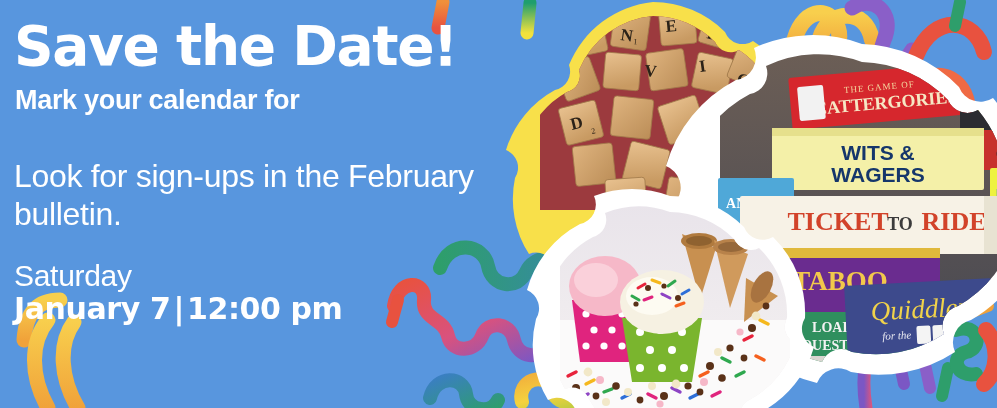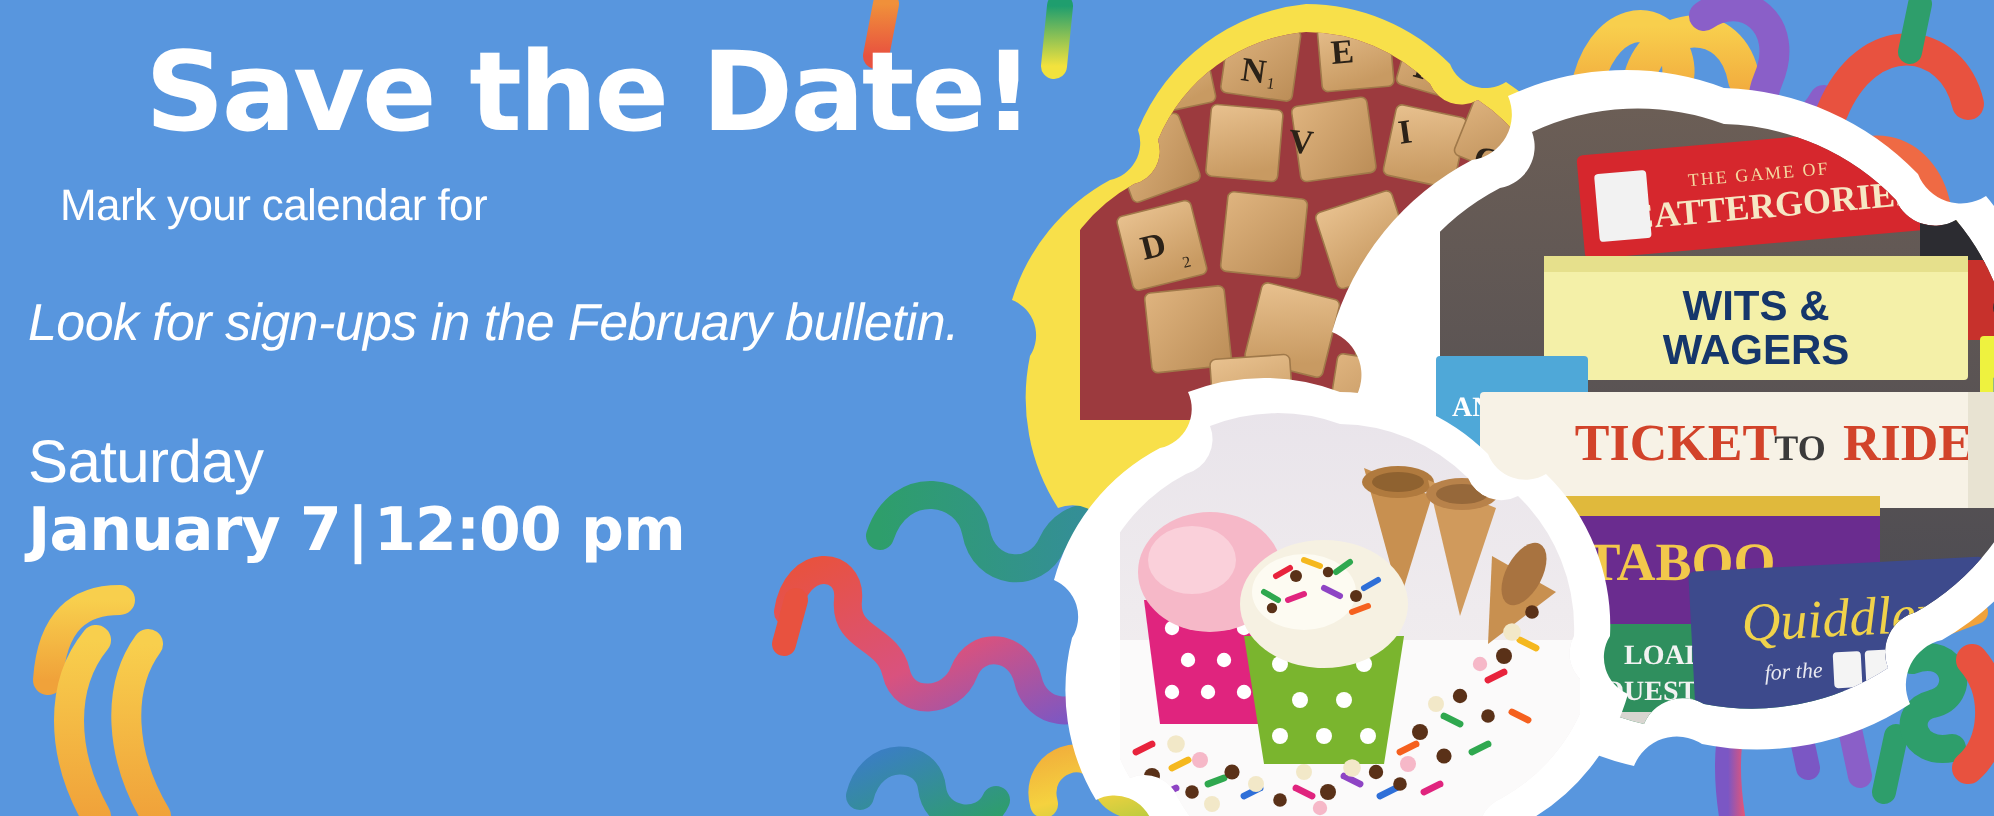--- a/index.html
+++ b/index.html
@@ -18,34 +18,33 @@
   #textblock{
     position:absolute;z-index:3;left:14px;top:18px;width:560px;
     color:#ffffff;
   }
 
   
   #headline{
     font-size:55px;line-height:1.02;font-weight:700;
     letter-spacing:-1.4px;margin:0 0 10px 0;
     font-family:"DejaVu Sans","Liberation Sans",sans-serif;
-    text-align:center;
   }
   .subline{
-    font-size:22px;line-height:1.22;font-weight:400;
-    letter-spacing:-0.3px;margin:16px;
+    font-size:27px;line-height:1.22;font-weight:700;
+    letter-spacing:-0.3px;margin:1px;
   }
   #sub-b{margin-top:1px;}
   #lookline{
-    font-size:26px;line-height:1.2;font-weight:400;
-    letter-spacing:-0.3px;margin:29px 0 0 0;font-style:italic;
+    font-size:32px;line-height:1.2;font-weight:400;
+    letter-spacing:-0.3px;margin:40px 0 0 0;
   }
   #dayline{
     font-size:30px;line-height:1.12;font-weight:400;
-    letter-spacing:-0.3px;margin:38px 0 0 0;
+    letter-spacing:-0.3px;margin:25px 0 0 0;
   }
   #dateline{
     font-size:30px;line-height:1.12;font-weight:700;
     letter-spacing:-0.4px;margin:0;
     font-family:"DejaVu Sans","Liberation Sans",sans-serif;
   }
   #dateline .sep{font-weight:700;padding:0 3px;}
 </style>
 </head>
 <body>

